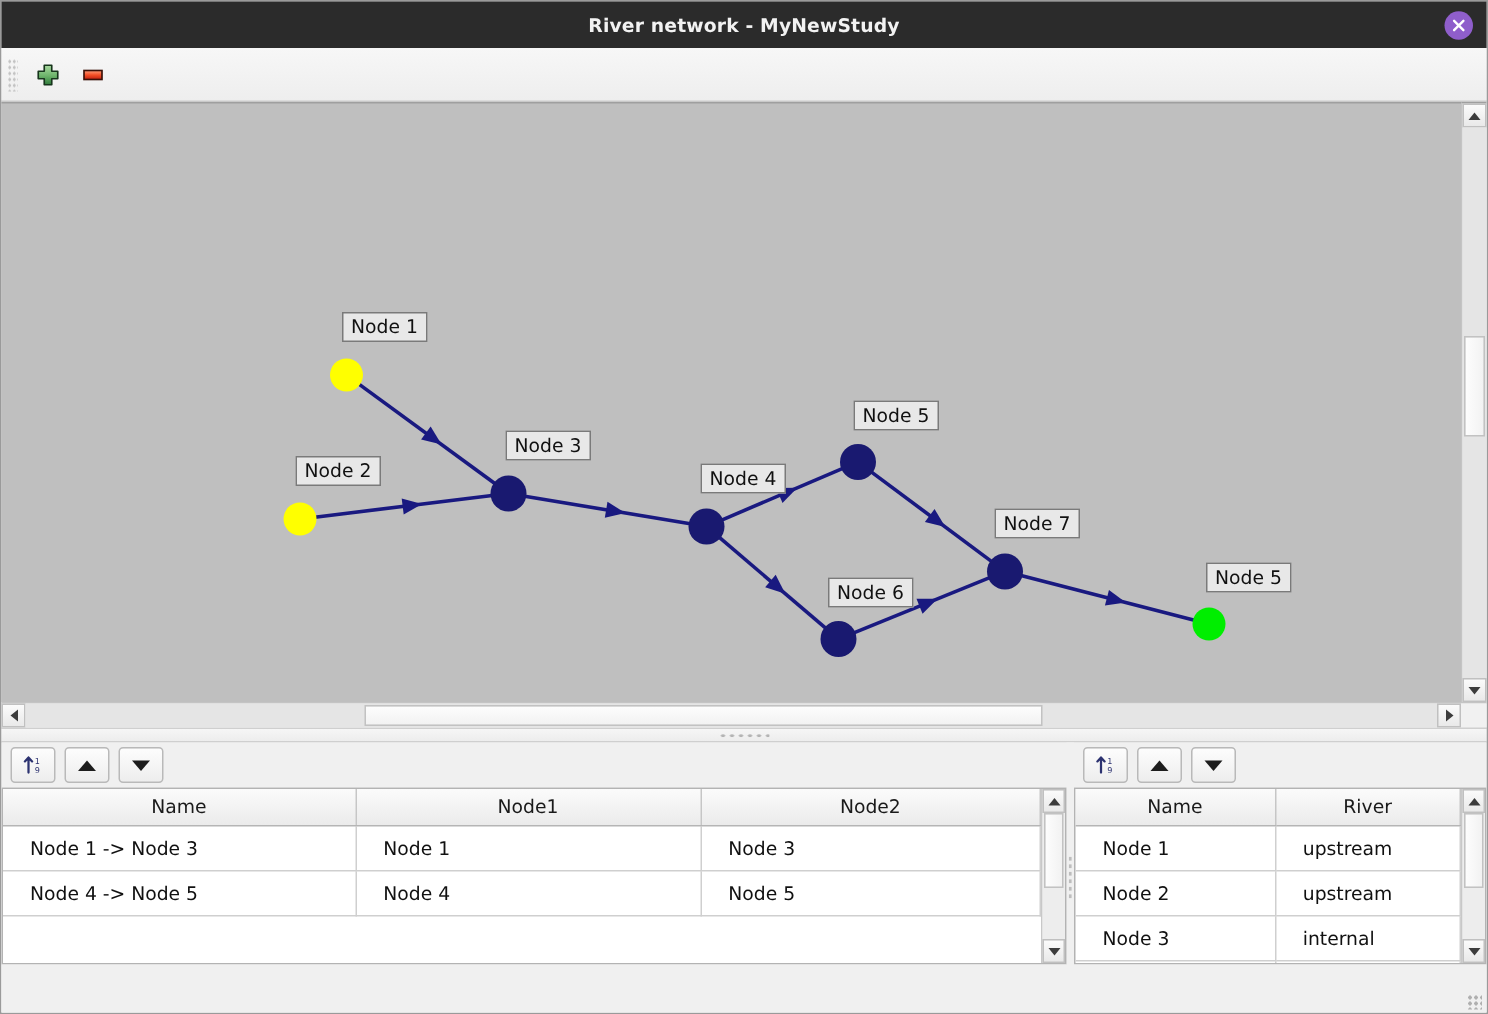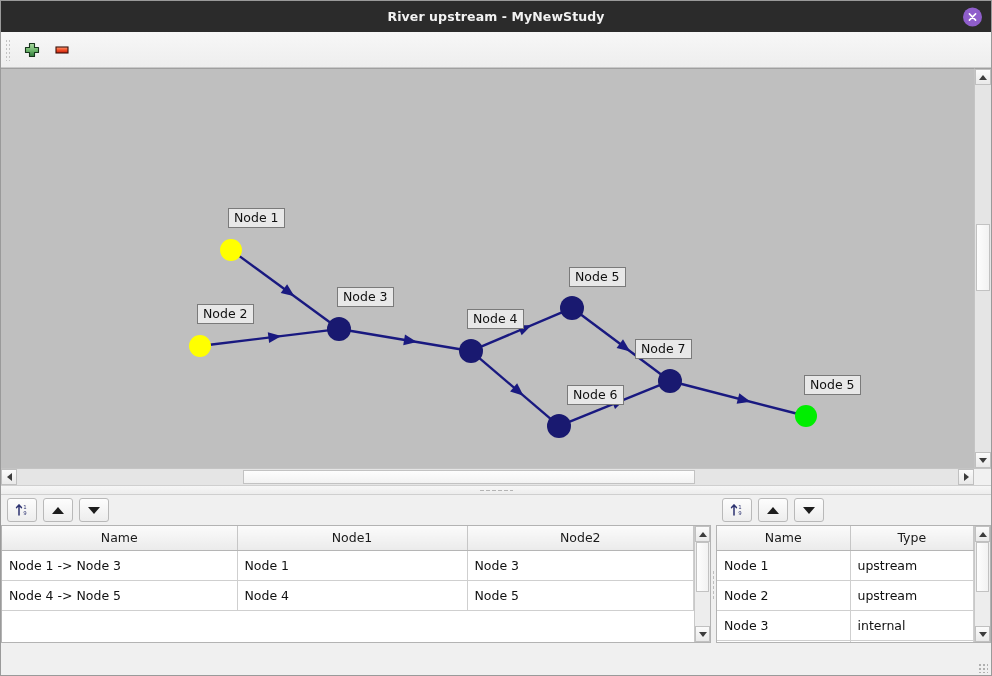--- a/index.html
+++ b/index.html
@@ -210,21 +210,21 @@
     font-weight: normal;
     height: 24px;
     color: #1a1a1a;
     font-size: 12.5px;
     cursor: pointer;
   }
   table.grid td {
     border-right: 1px solid #cfcfcf;
     border-bottom: 1px solid #cfcfcf;
     height: 30px;
-    padding: 0 7px;
+    padding: 0 18px;
     text-align: left;
     background: #fff;
     white-space: nowrap;
     overflow: hidden;
     cursor: default;
   }
   .tbl-vscroll {
     width: 16px; min-width: 16px;
     background: #eee;
     border-left: 1px solid #c8c8c8;
@@ -245,21 +245,21 @@
     background-image: radial-gradient(#b0b0b0 40%, transparent 42%);
     background-size: 4px 4px;
   }
 </style>
 </head>
 <body>
 
 <div id="window">
 
   <div id="titlebar">
-    <div id="titlebar-text">River upstream - MyNewStudy</div>
+    <div id="titlebar-text">River network - MyNewStudy</div>
     <div id="close-btn">
       <svg width="11" height="11" viewBox="0 0 11 11" aria-hidden="true">
         <path d="M2.4 2.4 L8.6 8.6 M8.6 2.4 L2.4 8.6" stroke="#ffffff" stroke-width="1.6" stroke-linecap="round"></path>
       </svg>
     </div>
   </div>
 
   <div id="toolbar">
     <div class="tb-grip"></div>
     <div class="tb-btn">
@@ -315,22 +315,22 @@
           <circle cx="558" cy="357" r="12" fill="#191970"></circle>
           <circle cx="669" cy="312" r="12" fill="#191970"></circle>
           <circle cx="805" cy="347" r="11" fill="#00ee00"></circle>
         </svg>
       <div id="graph-labels">
           <div class="node-label" style="left: 227px; top: 139px;">Node 1</div>
           <div class="node-label" style="left: 196px; top: 235px;">Node 2</div>
           <div class="node-label" style="left: 336px; top: 218px;">Node 3</div>
           <div class="node-label" style="left: 466px; top: 240px;">Node 4</div>
           <div class="node-label" style="left: 568px; top: 198px;">Node 5</div>
-          <div class="node-label" style="left: 566px; top: 316px;">Node 6</div>
-          <div class="node-label" style="left: 634px; top: 270px;">Node 7</div>
+          <div class="node-label" style="left: 551px; top: 316px;">Node 6</div>
+          <div class="node-label" style="left: 662px; top: 270px;">Node 7</div>
           <div class="node-label" style="left: 803px; top: 306px;">Node 5</div>
         </div>
     </div>
     <div id="vscroll">
       <div class="sb-arrow">
           <div class="arrow-up"></div>
         </div>
       <div class="sb-track">
         <div class="sb-thumb-v" id="gv-thumb" style="top: 38%; height: 18%;"></div>
       </div>
@@ -433,21 +433,21 @@
         <div class="tt-btn">
           <div class="big-down"></div>
         </div>
       </div>
       <div class="tbl-outer">
         <div class="tbl-scrollarea">
           <table class="grid" id="node-grid">
             <thead>
                 <tr>
                   <th style="width: 133px;">Name</th>
-                  <th>Type</th>
+                  <th>River</th>
                 </tr>
               </thead>
             <tbody>
                 <tr>
                   <td>Node 1</td>
                   <td>upstream</td>
                 </tr>
                 <tr>
                   <td>Node 2</td>
                   <td>upstream</td>

